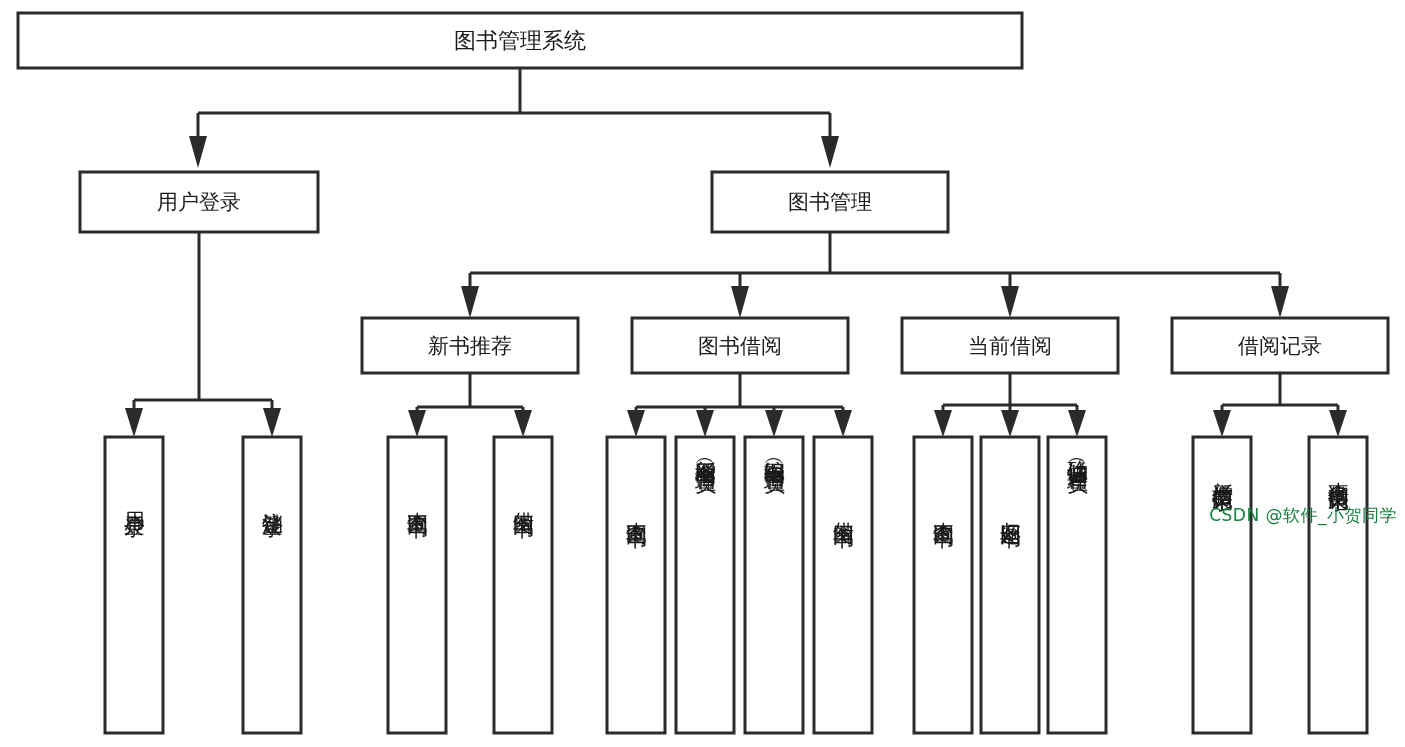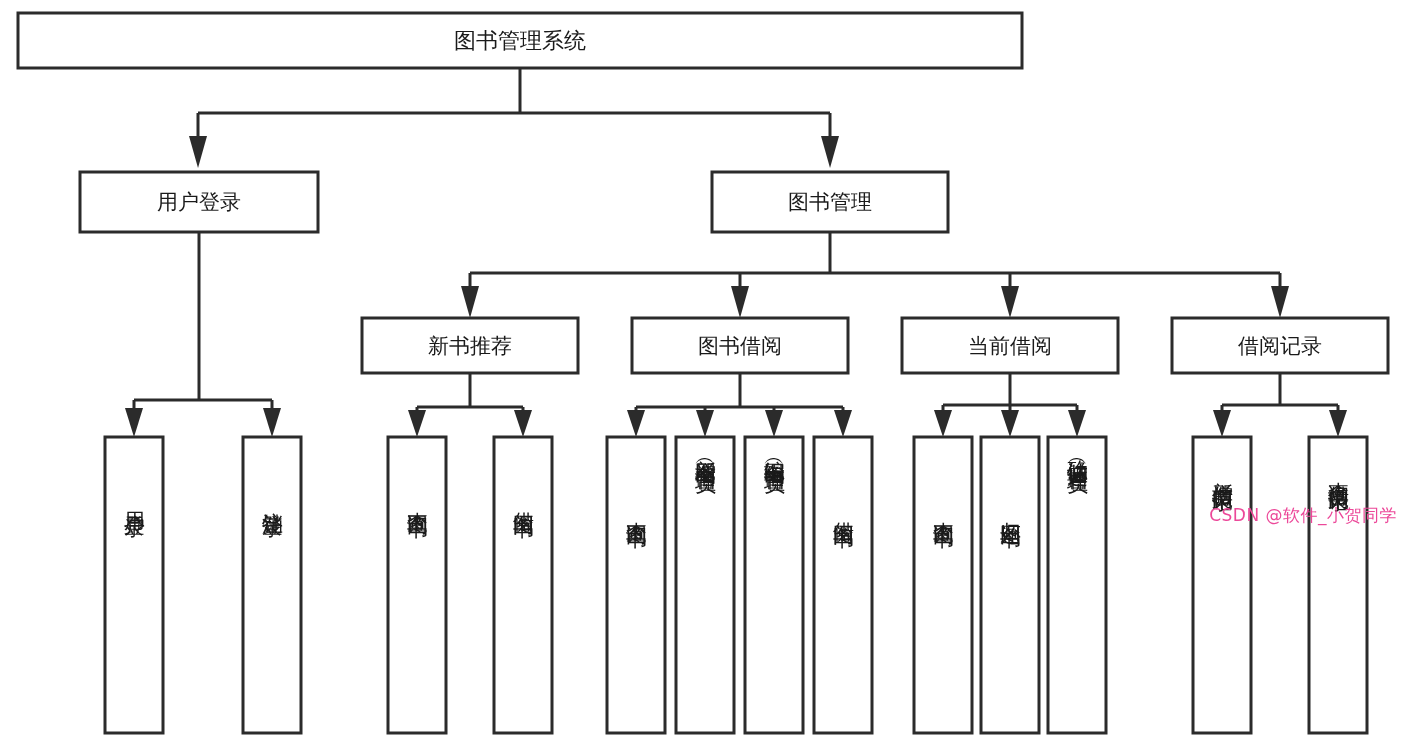--- a/index.html
+++ b/index.html
@@ -56,21 +56,21 @@
     letter-spacing: 2px;
     line-height: 1;
     white-space: nowrap;
   }
   .watermark {
     position: absolute;
     right: 8px;
     bottom: 4px;
     font-family: "DejaVu Sans", "Liberation Sans", sans-serif;
     font-size: 17px;
-    color: #ec4899;
+    color: #15803d;
     white-space: nowrap;
     letter-spacing: 0.5px;
   }
 </style>
 </head>
 <body>
 
 <div id="diagram-root">
 
   <svg class="flow" width="1405" height="747" viewBox="0 0 1405 747" xmlns="http://www.w3.org/2000/svg">

